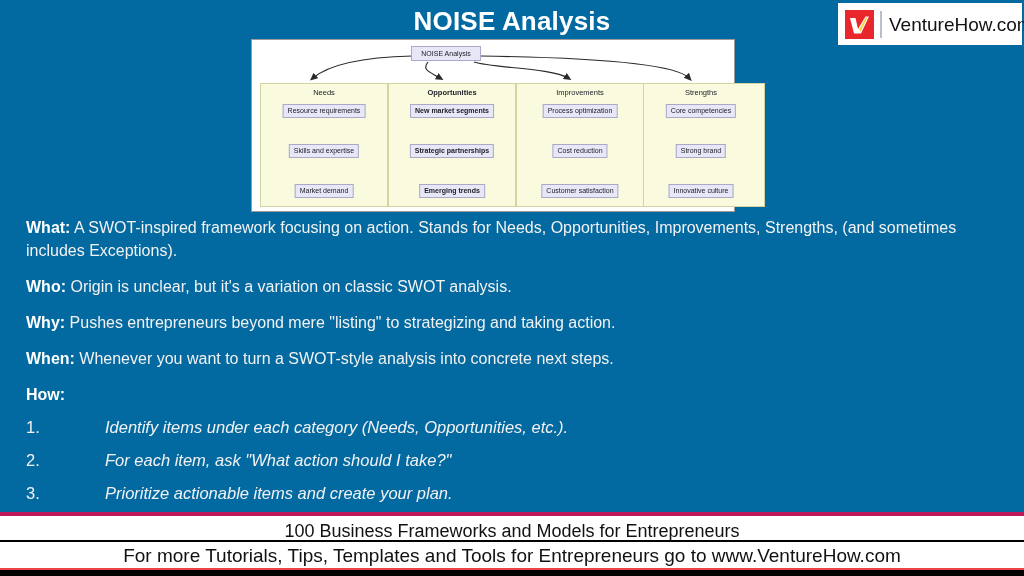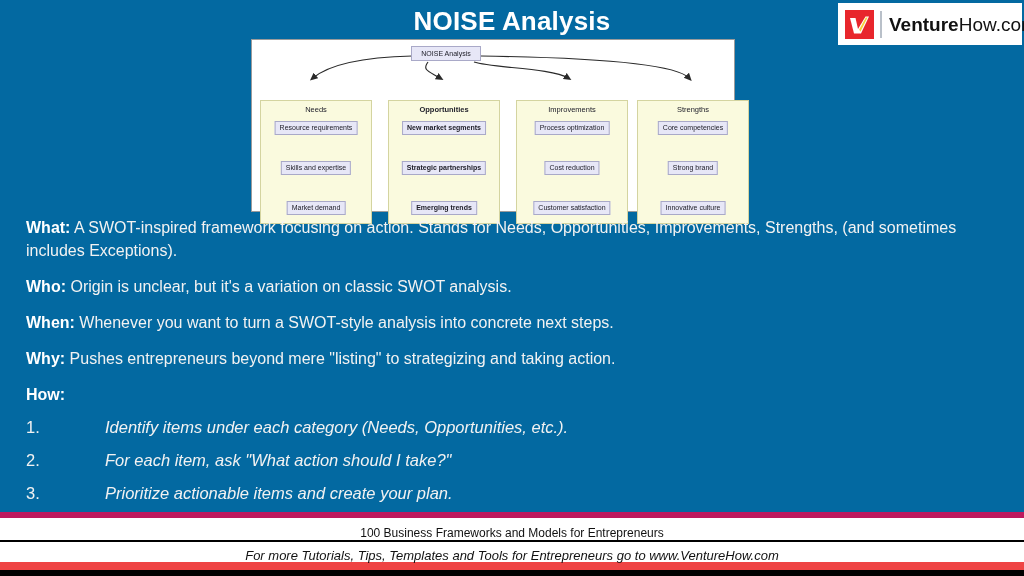--- a/index.html
+++ b/index.html
@@ -33,42 +33,42 @@
     width:29px; height:29px;
     background:#e8262c;
     flex:0 0 auto;
   }
   .logo-mark svg { position:absolute; left:0; top:0; }
   .logo-divider {
     width:2px; height:27px; background:#b9c0c9;
     margin:0 7px 0 6px; flex:0 0 auto;
   }
   .logo-text { font-size:19px; color:#121212; white-space:nowrap; line-height:1; }
-  .logo-text .b { font-weight:bold; }
+  .logo-text .b { font-weight:normal; }
   .logo-text .n { font-weight:normal; }
 
   
   .diagram {
     position:absolute; left:251px; top:39px;
     width:484px; height:173px;
     background:#ffffff;
     border:1px solid #9b9b9b;
   }
   .diagram-svg { position:absolute; left:0; top:0; }
   .root-node {
     position:absolute; left:159px; top:6px;
     width:70px; height:15px;
     background:#e7e7f7; border:1px solid #a9a9c8;
     font-size:7px; color:#20202a;
     display:flex; align-items:center; justify-content:center;
     white-space:nowrap;
   }
   .cat-panel {
-    position:absolute; top:60px;
-    width:112px; height:124px;
+    position:absolute; top:43px;
+    width:128px; height:124px;
     background:#fafade; border:1px solid #d4d4a0;
   }
   .cat-panel.p0 { left:8px; }
   .cat-panel.p1 { left:136px;font-weight:bold; }
   .cat-panel.p2 { left:264px; }
   .cat-panel.p3 { left:385px; }
   .cat-title {
     position:absolute; left:0; top:4px; width:100%;
     text-align:center; font-size:7.5px; color:#22222c;
   }
@@ -112,29 +112,28 @@
   .footer-wrap {
     position:absolute; left:0; bottom:0; width:1024px;
   }
   .footer-band {
     background:#ffffff; color:#111;
     text-align:center;
     white-space:nowrap;
   }
   .footer-band.top {
     height:30px; line-height:30px;
-    font-size:12px;
-    border-top:6px solid #be185d;
+    font-size:18px;
+    border-top:4px solid #be185d;
     border-bottom:2px solid #000;
   }
   .footer-band.bottom {
     height:28px; line-height:28px;
-    font-size:13px;
-    border-bottom:8px solid #ef4444;
-    font-style:italic;
+    font-size:19px;
+    border-bottom:2px solid #ef4444;
   }
   .footer-spacer { height:6px; background:#000; }
 </style>
 </head>
 <body>
 
 <div id="slide">
 
   <div class="slide-title">NOISE Analysis</div>
 
@@ -196,23 +195,23 @@
       <div class="cat-item i2">Customer satisfaction</div>
     </div>
   </div>
 
   <div class="body-area">
 
     <div class="para"><b>What:</b><span> A SWOT-inspired framework focusing on action. Stands for Needs, Opportunities, Improvements, Strengths, (and sometimes includes Exceptions).</span></div>
 
     <div class="para"><b>Who:</b><span> Origin is unclear, but it's a variation on classic SWOT analysis.</span></div>
 
+    <div class="para"><b>Why:</b><span> Pushes entrepreneurs beyond mere "listing" to strategizing and taking action.</span></div>
+
     <div class="para"><b>When:</b><span> Whenever you want to turn a SWOT-style analysis into concrete next steps.</span></div>
-
-    <div class="para"><b>Why:</b><span> Pushes entrepreneurs beyond mere "listing" to strategizing and taking action.</span></div>
 
     <div class="para how-head"><b>How:</b></div>
 
     <div class="numlist">
       <div class="numrow">
         <span class="num">1.</span>
         <span class="txt">Identify items under each category (Needs, Opportunities, etc.).</span>
       </div>
       <div class="numrow">
         <span class="num">2.</span>

